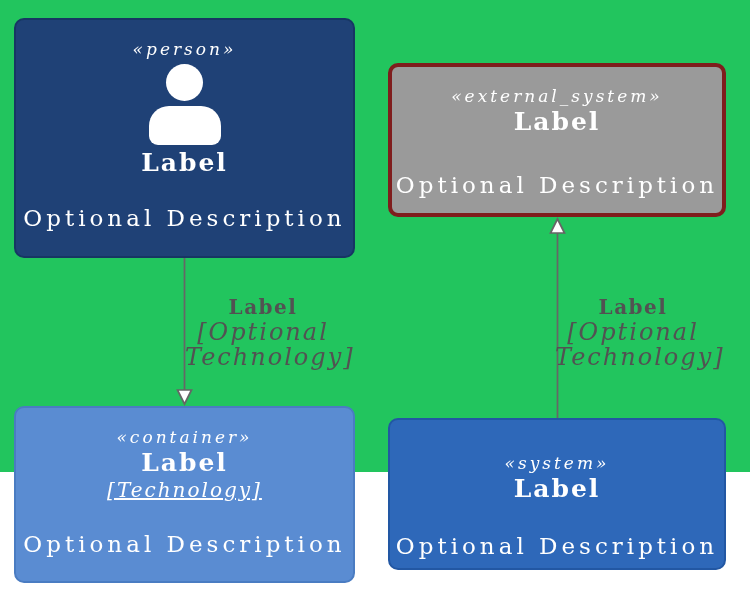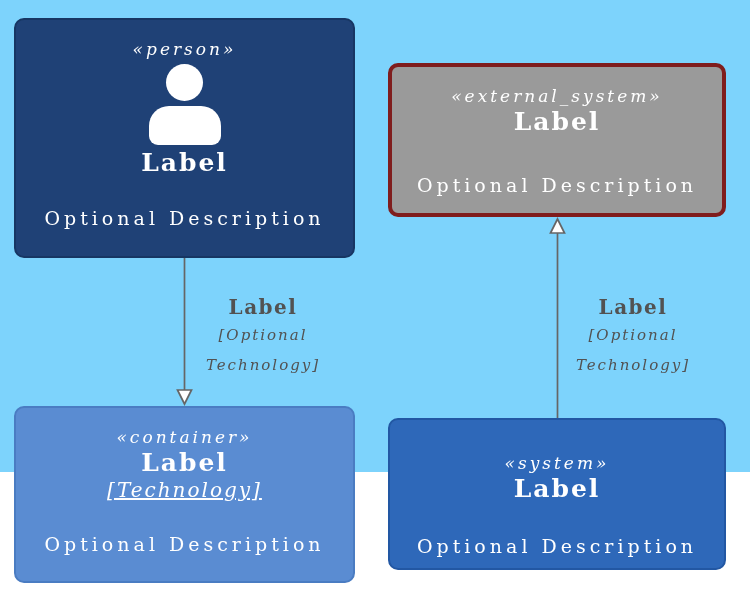--- a/index.html
+++ b/index.html
@@ -4,21 +4,21 @@
 <style>
   * { margin: 0; padding: 0; box-sizing: border-box; }
   html, body { background: #ffffff; }
   body {
     font-family: "DejaVu Serif", "Liberation Serif", serif;
     width: 750px; height: 604px; overflow: hidden;
   }
   .canvas {
     position: relative;
     width: 750px; height: 472px;
-    background: #7dd3fc;
+    background: #22c55e;
   }
   .connectors {
     position: absolute; left: 0; top: 0;
     width: 750px; height: 604px;
     pointer-events: none;
   }
   .node {
     position: absolute;
     border-radius: 10px;
     color: #ffffff;
@@ -63,21 +63,21 @@
   }
   .node-tech {
     font-style: italic;
     font-size: 20px;
     letter-spacing: 2px;
     line-height: 24px;
     white-space: nowrap;
     text-decoration: underline;
   }
   .node-desc {
-    font-size: 19px;
+    font-size: 23px;
     letter-spacing: 4px;
     line-height: 28px;
     white-space: nowrap;
   }
   .node-person .node-desc  { margin-top: 26px; }
   .node-external .node-desc { margin-top: 34px; }
   .node-container .node-desc { margin-top: 28px; }
   .node-system .node-desc { margin-top: 28px; }
 
   .person-icon {
@@ -107,23 +107,23 @@
   .edge-label-left  { left: 185px; top: 294px; }
   .edge-label-right { left: 555px; top: 294px; }
   .edge-name {
     font-weight: bold;
     font-size: 20px;
     letter-spacing: 1.5px;
     line-height: 26px;
   }
   .edge-tech {
     font-style: italic;
-    font-size: 15px;
+    font-size: 24px;
     letter-spacing: 2px;
-    line-height: 30px;
+    line-height: 25px;
   }
 </style>
 </head>
 <body>
 
 <div class="canvas">
 
   <svg class="connectors" viewBox="0 0 750 604" xmlns="http://www.w3.org/2000/svg">
     <g stroke="#666666" stroke-width="1.7">
       <line x1="184.5" y1="258" x2="184.5" y2="391" fill="none"></line>

